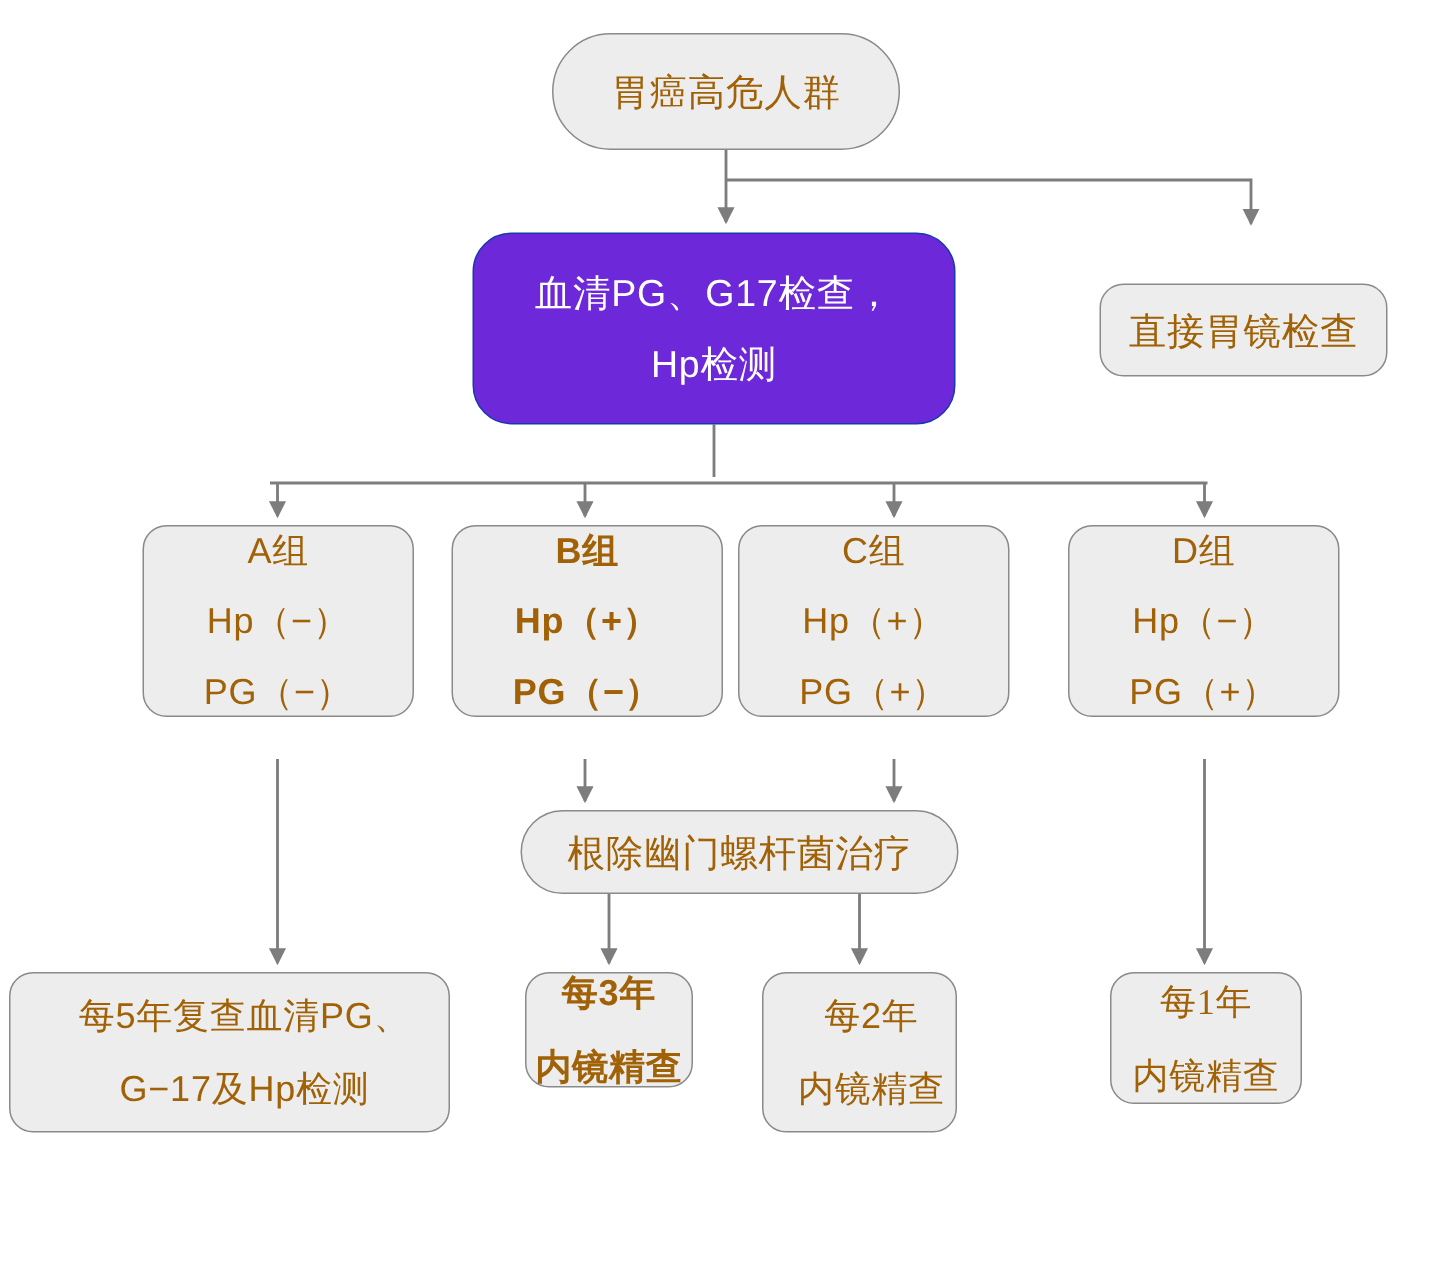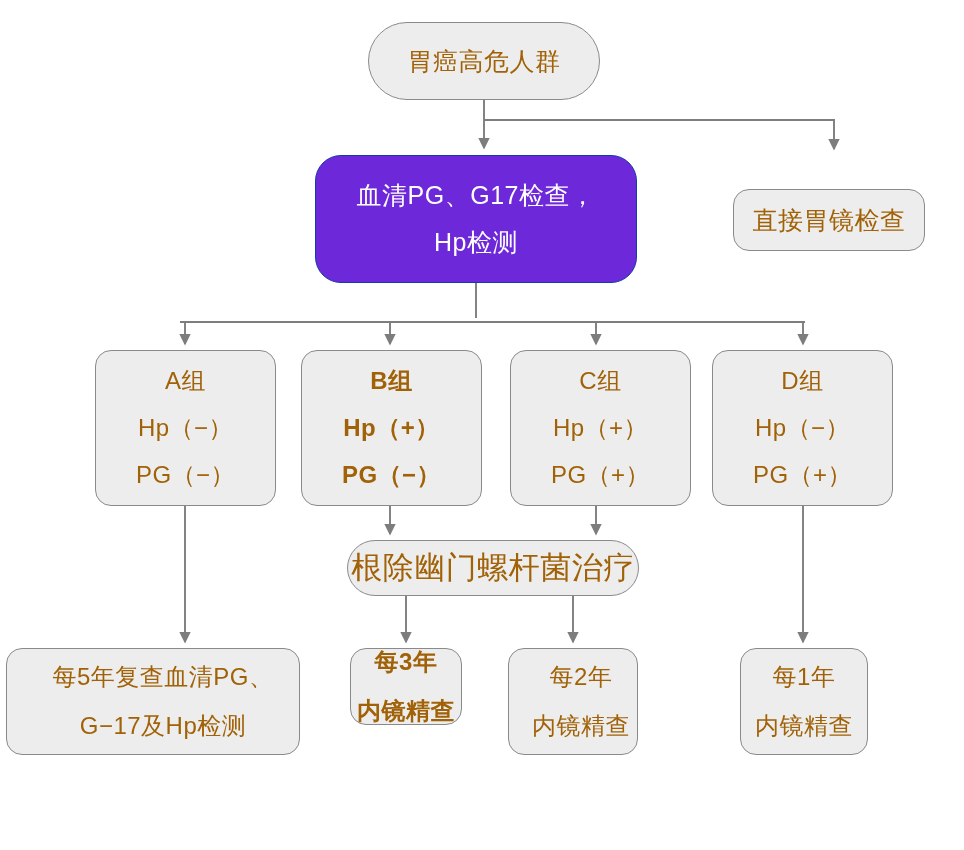--- a/index.html
+++ b/index.html
@@ -62,42 +62,42 @@
     font-size: 25px;
   }
   .n-serum .line + .line { margin-top: 14px; }
   .n-endoscopy {
     left: 733px; top: 157px; width: 192px; height: 62px;
     border-radius: 16px;
     font-size: 25px;
     margin-top: 32px;
   }
   .n-group {
-    top: 350px; width: 181px; height: 156px;
+    top: 350px; width: 181px; height: 128px;
     border-radius: 16px;
     font-size: 24px;
   }
   .n-group .line + .line { margin-top: 15px; }
   .n-group-a { left: 95px; }
   .n-group-b { left: 301px; font-weight: bold; }
-  .n-group-c { left: 510px; }
+  .n-group-c { left: 492px; }
   .n-group-d { left: 712px; }
   .n-eradication {
     left: 347px; top: 540px; width: 292px; height: 56px;
     border-radius: 28px;
-    font-size: 31px;
+    font-size: 25px;
   }
   .n-followup {
     top: 648px; border-radius: 16px; font-size: 24px;
   }
   .n-followup .line + .line { margin-top: 17px; }
   .n-follow-a { left: 6px; width: 294px; height: 107px; padding-left: 20px; }
   .n-follow-b { left: 350px; width: 112px; height: 77px; font-weight: bold; }
   .n-follow-c { left: 508px; width: 130px; height: 107px; padding-left: 16px; }
-  .n-follow-d { left: 740px; width: 128px; height: 107px; }
+  .n-follow-d { left: 740px; width: 128px; height: 88px; font-family: Liberation Serif, serif; }
   .footnote {
     position: absolute;
     left: 0;
     top: 790px;
     width: 964px;
     text-align: center;
     font-size: 17px;
     color: #2b2b2b;
     letter-spacing: 0.3px;
   }

